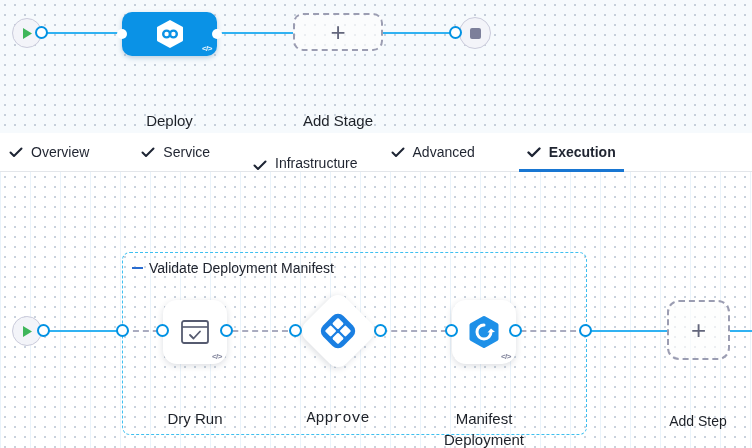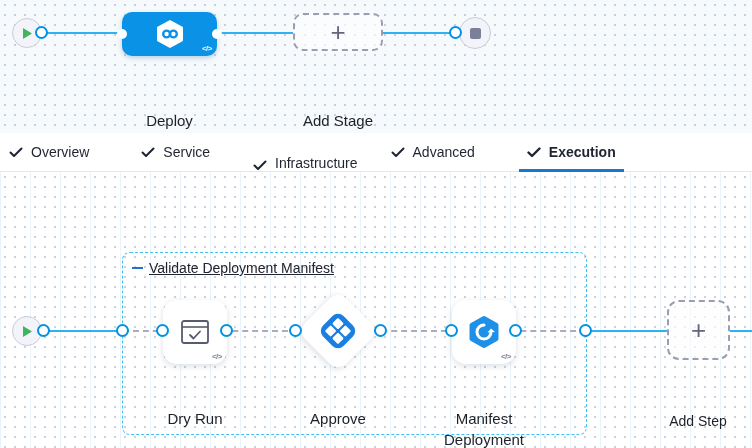--- a/index.html
+++ b/index.html
@@ -70,21 +70,21 @@
   .tab:nth-child(5){ margin-left:36px; }
   .tab.active { font-weight:bold; }
   .tab.active::after { content:""; position:absolute; left:0; right:0; bottom:-1px;
     height:3px; background:#1876d2; }
   .tab svg { flex:none; }
 
   
   .group-rect { position:absolute; left:122px; top:80px; width:465px; height:183px;
     border:1.5px dashed #3ec0f0; border-radius:8px; z-index:0; }
   .group-label { position:absolute; left:9px; top:7px; display:flex;
-    align-items:center; gap:6px; font-size:14px; color:#20242e; cursor:pointer;text-decoration:underline; }
+    align-items:center; gap:6px; font-size:14px; color:#20242e; cursor:pointer; }
   .collapse-dash { width:11px; height:2px; background:#2a6dd0; flex:none; }
 
   
   .step-card { position:absolute; width:64px; height:64px; background:#fff;
     border-radius:14px; z-index:4; display:flex; align-items:center; justify-content:center;
     box-shadow:0 2px 6px rgba(35,48,77,.16); cursor:pointer; }
   .diamond { position:absolute; left:309px; top:130px; width:58px; height:58px;
     background:#fff; border-radius:12px; transform:rotate(45deg); z-index:4;
     box-shadow:0 2px 6px rgba(35,48,77,.16); cursor:pointer;
     display:flex; align-items:center; justify-content:center; }
@@ -207,21 +207,21 @@
           <rect x="5" y="5" width="26" height="26" rx="7" fill="#1a7fe2"></rect>
           <rect x="9.6" y="9.6" width="7.4" height="7.4" rx="1" fill="#fff"></rect>
           <rect x="19" y="9.6" width="7.4" height="7.4" rx="1" fill="#fff"></rect>
           <rect x="9.6" y="19" width="7.4" height="7.4" rx="1" fill="#fff"></rect>
           <rect x="19" y="19" width="7.4" height="7.4" rx="1" fill="#fff"></rect>
         </g>
       </svg>
     </div>
     <div class="port-ring" style="left:289px; top:152px;"></div>
     <div class="port-ring" style="left:374px; top:152px;"></div>
-    <div class="node-label" style="left:278px; top:200px; width:120px;">
+    <div class="node-label" style="left:278px; top:200px; width:120px;font-family:Liberation Mono, monospace;">
       <div>Approve</div>
     </div>
 
     <div class="step-card" style="left:452px; top:128px;">
       <svg width="34" height="34" viewBox="0 0 34 34">
         <polygon points="17,3 29.5,10 29.5,24 17,31 4.5,24 4.5,10" fill="#1e90e8" stroke="#1e90e8" stroke-width="4" stroke-linejoin="round"></polygon>
         <path d="M17 10 a7 7 0 1 0 7 7" fill="none" stroke="#fff" stroke-width="3" stroke-linecap="round"></path>
         <polygon points="24,13.5 28,17 20.5,17.5" fill="#fff"></polygon>
       </svg>
       <span class="code-glyph gray">&lt;/&gt;</span>

